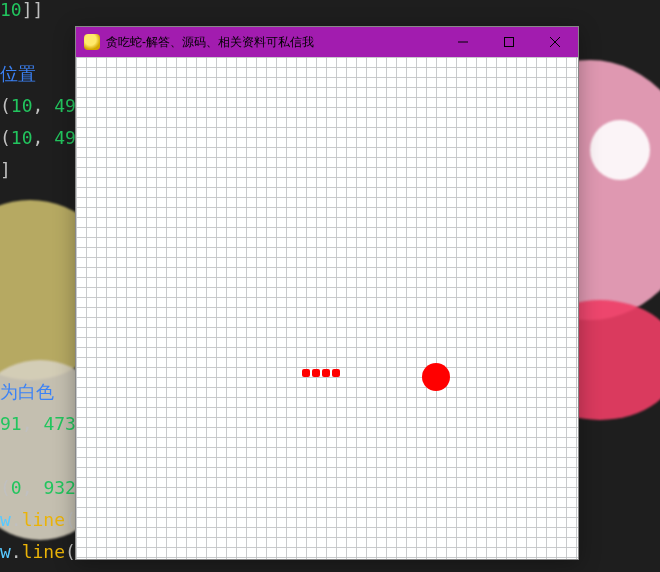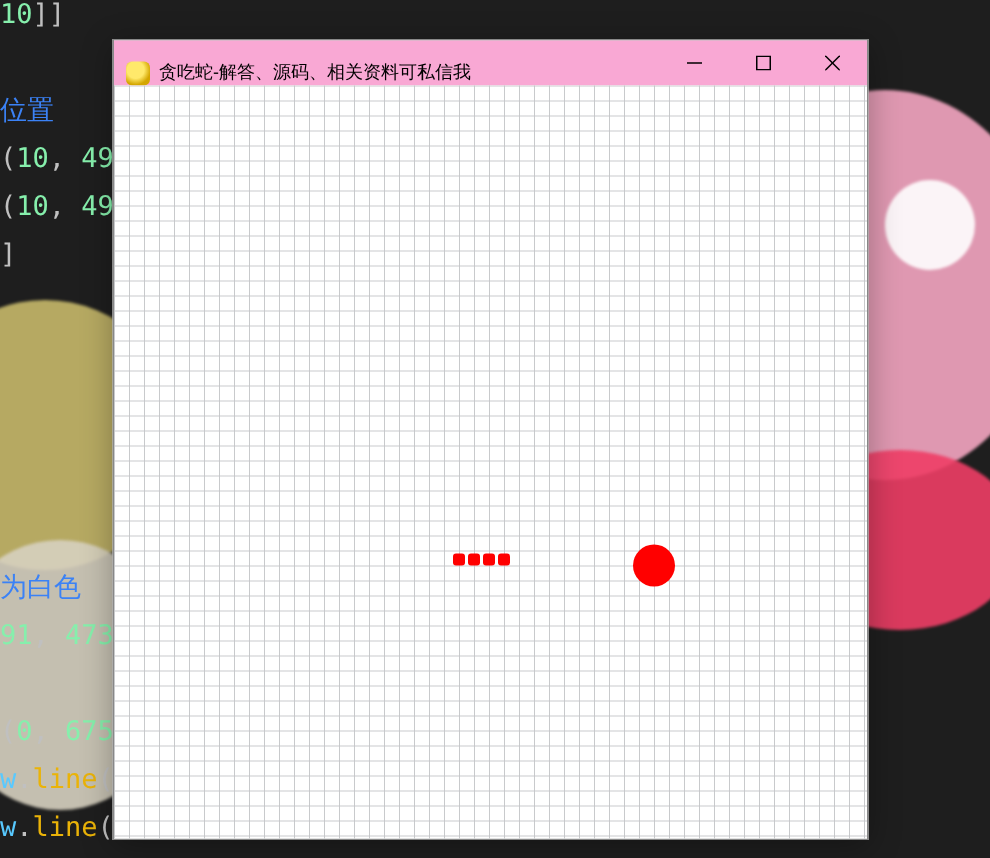--- a/index.html
+++ b/index.html
@@ -1,27 +1,27 @@
 <!DOCTYPE html>
 <html><head>
 <meta charset="utf-8">
 <style>
   html,body{margin:0;padding:0;width:660px;height:572px;overflow:hidden;font-family:Consolas,monospace}
   #bg{position:absolute;inset:0;background:#1e1e1e}
   .bg-cartoon{position:absolute;border-radius:50%;filter:blur(1px);opacity:.9}
   .code-line{position:absolute;left:0;font-size:18px;line-height:32px;white-space:pre;color:#ccc}
-  .tok-num{color:#86efac}
+  .tok-num{color:#22c55e}
   .tok-punc{color:#c0c0c0}
   .tok-id{color:#58c9ff}
   .tok-zh{color:#3b82f6}
   .tok-green{color:#3fb07a}
   .tok-yellow{color:#eab308}
   
   #win{position:absolute;background:#fff;border:1px solid #888;box-shadow:0 4px 20px rgba(0,0,0,.3)}
-  #titlebar{height:30px;background:#f9a8d4;display:flex;align-items:flex-end;border-bottom:1px solid #ddd}
+  #titlebar{height:30px;background:#a21caf;display:flex;align-items:center;border-bottom:1px solid #ddd}
   #app-icon{width:16px;height:16px;margin:0 6px 0 8px;background:radial-gradient(circle at 40% 35%,#ffe96b 40%,#d4a600 70%);border-radius:4px}
   #title-text{font-family:"Microsoft YaHei",sans-serif;font-size:12px;color:#000;flex:0 0 auto}
   #title-spacer{flex:1}
   .winbtn{width:46px;height:30px;display:flex;align-items:center;justify-content:center}
   .winbtn svg{display:block}
   
   #canvas{position:absolute;left:0;right:0;top:30px;bottom:0;background:#fff;
     background-image:linear-gradient(to right,rgba(195,197,199,.9) 1px,transparent 1px),
                      linear-gradient(to bottom,rgba(195,197,199,.9) 1px,transparent 1px);
     background-size:10px 10px}
@@ -40,21 +40,21 @@
   <div class="bg-cartoon" style="left:-60px;top:200px;width:180px;height:180px;background:#c7b96a"></div>
   <div class="bg-cartoon" style="left:-40px;top:360px;width:160px;height:180px;background:#d7d1c0"></div>
 
 <div class="code-line" style="top: -6px;"><span class="tok-num">10</span><span class="tok-punc">]]</span></div>
     <div class="code-line" style="top: 58px;"><span class="tok-zh">位置</span></div>
     <div class="code-line" style="top: 90px;"><span class="tok-punc">(</span><span class="tok-num">10</span><span class="tok-punc">, </span><span class="tok-num">49</span></div>
     <div class="code-line" style="top: 122px;"><span class="tok-punc">(</span><span class="tok-num">10</span><span class="tok-punc">, </span><span class="tok-num">49</span></div>
     <div class="code-line" style="top: 154px;"><span class="tok-punc">]</span></div>
     <div class="code-line" style="top: 376px;"><span class="tok-zh">为白色</span></div>
     <div class="code-line" style="top: 408px;"><span class="tok-num">91</span><span class="tok-punc">, </span><span class="tok-num">473</span></div>
-    <div class="code-line" style="top: 472px;"><span class="tok-punc">(</span><span class="tok-num">0</span><span class="tok-punc">, </span><span class="tok-num">675</span></div>
+    <div class="code-line" style="top: 472px;"><span class="tok-punc">(</span><span class="tok-num">0</span><span class="tok-punc">, </span><span class="tok-num">932</span></div>
     <div class="code-line" style="top: 504px;"><span class="tok-id">w</span><span class="tok-punc">.</span><span class="tok-yellow">line</span><span class="tok-punc">(</span></div>
     <div class="code-line" style="top: 536px;"><span class="tok-id">w</span><span class="tok-punc">.</span><span class="tok-yellow">line</span><span class="tok-punc">(</span><span class="tok-green">screen</span><span class="tok-punc">, (</span><span class="tok-num">195</span><span class="tok-punc">, </span><span class="tok-num">197</span><span class="tok-punc">, </span><span class="tok-num">199</span><span class="tok-punc">), (</span><span class="tok-num">0</span><span class="tok-punc">, </span><span class="tok-id">x</span><span class="tok-punc">), (</span><span class="tok-num">500</span><span class="tok-punc">, </span><span class="tok-id">x</span><span class="tok-punc">), </span><span class="tok-num">1</span><span class="tok-punc">)</span></div>
   </div>
 
 <div id="win" style="left: 75px; top: 26px; width: 502px; height: 532px;">
   <div id="titlebar">
     <div id="app-icon"></div>
     <div id="title-text">贪吃蛇-解答、源码、相关资料可私信我</div>
     <div id="title-spacer"></div>
     <div class="winbtn">

